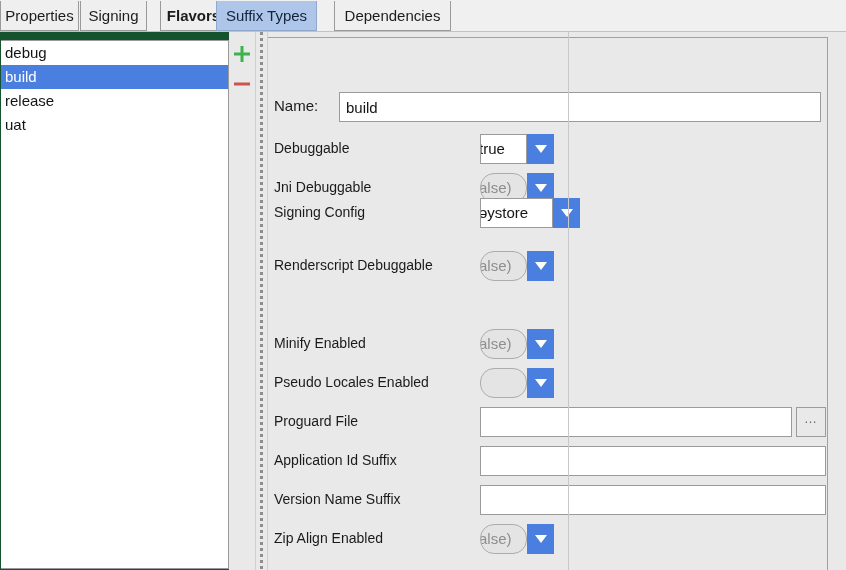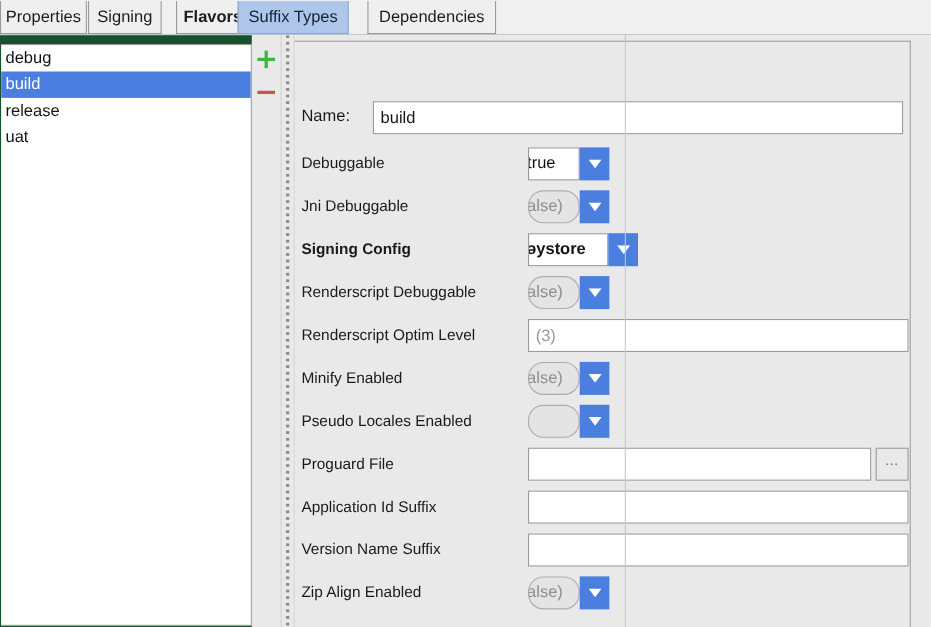--- a/index.html
+++ b/index.html
@@ -336,21 +336,21 @@
         <span class="row-label">Jni Debuggable</span>
         <div class="combo disabled" style="left: 206px; width: 74px;">
           <div class="field">alse)</div>
           <div class="arrow">
             <svg width="12" height="8" viewBox="0 0 12 8">
               <polygon points="0,0 12,0 6,8" fill="#ffffff"></polygon>
             </svg>
           </div>
         </div>
       </div>
-      <div class="row" style="top: 174px; font-weight: bold;">
+      <div class="row" style="top: 160px;">
         <span class="row-label">Signing Config</span>
         <div class="combo" style="left: 206px; width: 100px;">
           <div class="field">ǝystore</div>
           <div class="arrow">
             <svg width="12" height="8" viewBox="0 0 12 8">
               <polygon points="0,0 12,0 6,8" fill="#ffffff"></polygon>
             </svg>
           </div>
         </div>
       </div>
@@ -358,24 +358,20 @@
         <span class="row-label">Renderscript Debuggable</span>
         <div class="combo disabled" style="left: 206px; width: 74px;">
           <div class="field">alse)</div>
           <div class="arrow">
             <svg width="12" height="8" viewBox="0 0 12 8">
               <polygon points="0,0 12,0 6,8" fill="#ffffff"></polygon>
             </svg>
           </div>
         </div>
       </div>
-      <div class="row" style="top: 252px;">
-        <span class="row-label">Renderscript Optim Level</span>
-        <input type="text" class="text-input" placeholder="(3)" value="" style="left: 206px; width: 346px;">
-      </div>
       <div class="row" style="top: 291px;">
         <span class="row-label">Minify Enabled</span>
         <div class="combo disabled" style="left: 206px; width: 74px;">
           <div class="field">alse)</div>
           <div class="arrow">
             <svg width="12" height="8" viewBox="0 0 12 8">
               <polygon points="0,0 12,0 6,8" fill="#ffffff"></polygon>
             </svg>
           </div>
         </div>

